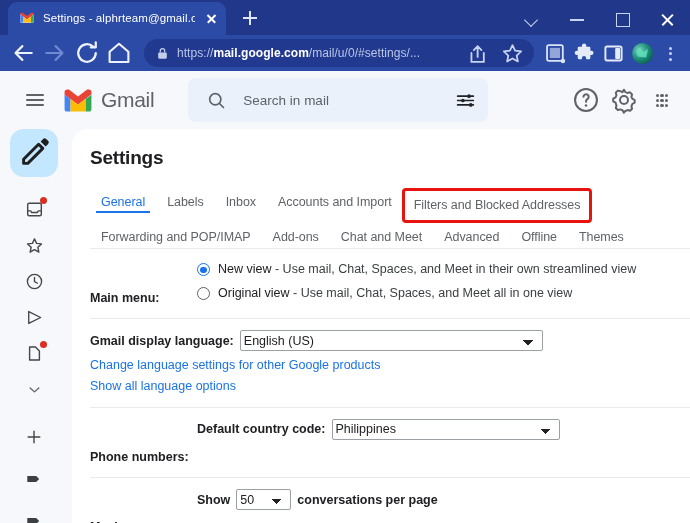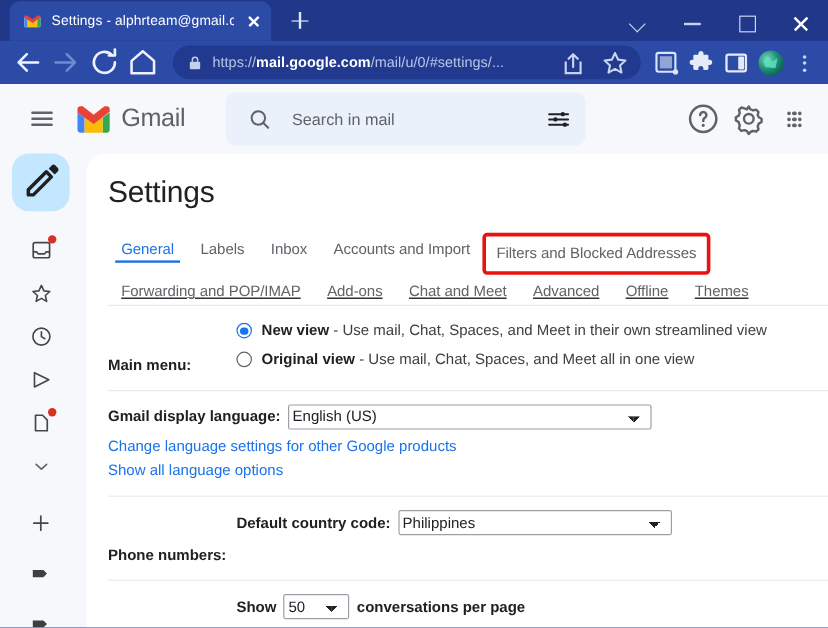--- a/index.html
+++ b/index.html
@@ -337,35 +337,35 @@
   }
   .card {
     background: #ffffff;
     border-radius: 16px 0 0 0;
     height: 100%;
     padding: 18px 0 0 18px;
     overflow: hidden;
     position: relative;
   }
   .page-title {
-    font-size: 25px;
+    font-size: 19px;
     color: #202124;
-    font-weight: normal;
+    font-weight: bold;
     letter-spacing: -.2px;
     margin-bottom: 22px;
   }
 
   
   .tabrow {
     display: flex;
     align-items: flex-start;
     gap: 0;
     white-space: nowrap;
   }
-  .tabrow.row2 { margin-top: 6px; text-decoration: underline; }
+  .tabrow.row2 { margin-top: 6px; }
   .stab {
     font-size: 12.5px;
     color: #5f6368;
     padding: 4px 11px 4px 11px;
     position: relative;
     letter-spacing: -.05px;
   }
   .stab.active {
     color: #1a73e8;
   }
@@ -428,21 +428,21 @@
     border-color: #1a73e8;
   }
   .radio.on::after {
     content: "";
     position: absolute;
     left: 2.4px; top: 2.4px;
     width: 6.4px; height: 6.4px;
     border-radius: 50%;
     background: #1a73e8;
   }
-  .opt-strong { font-weight: bold; }
+  .opt-strong { font-weight: normal; }
   .opt-desc { color: #3c4043; }
 
   .inline-row {
     display: flex;
     align-items: center;
     gap: 6px;
     white-space: nowrap;
   }
   .strongtext { font-weight: bold; }
 

